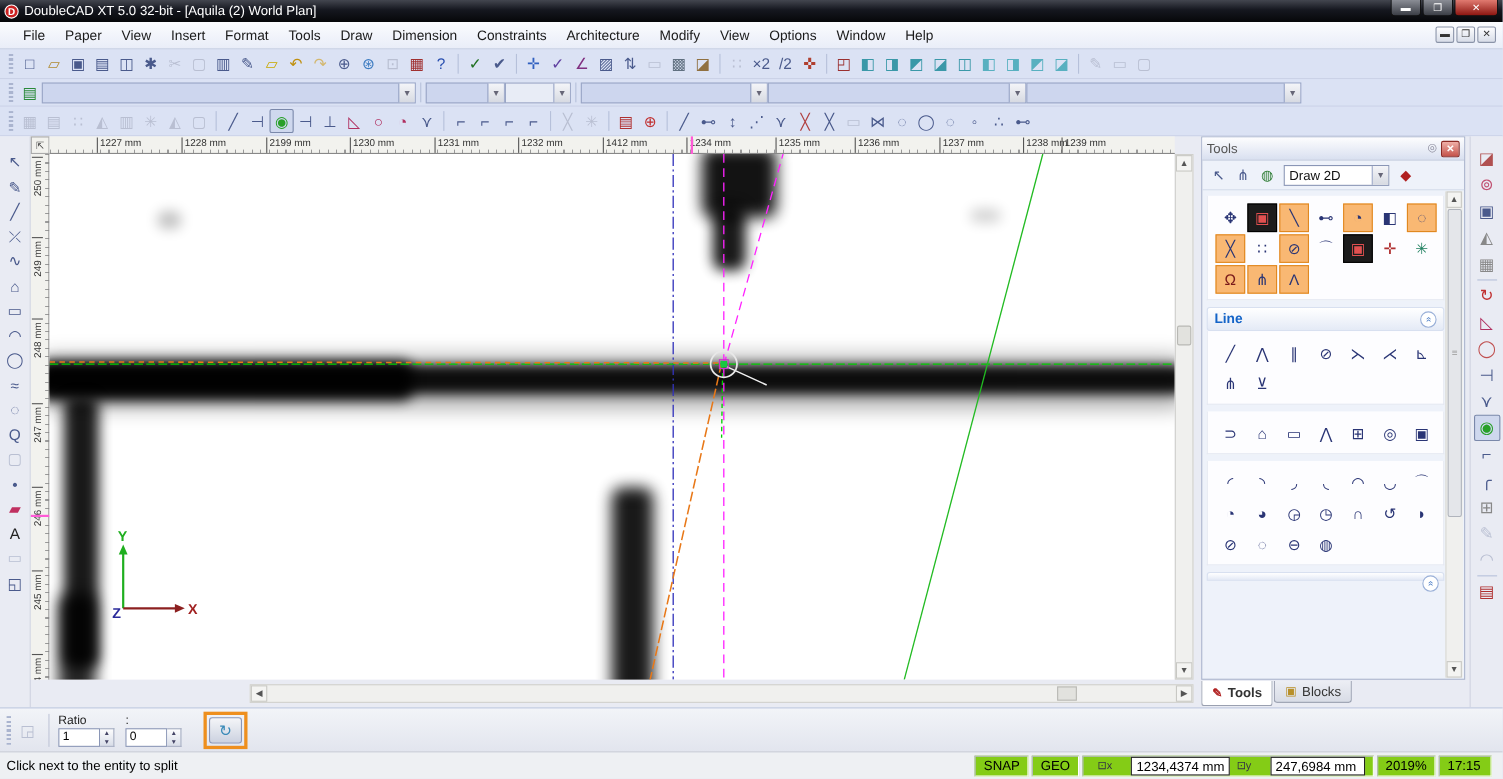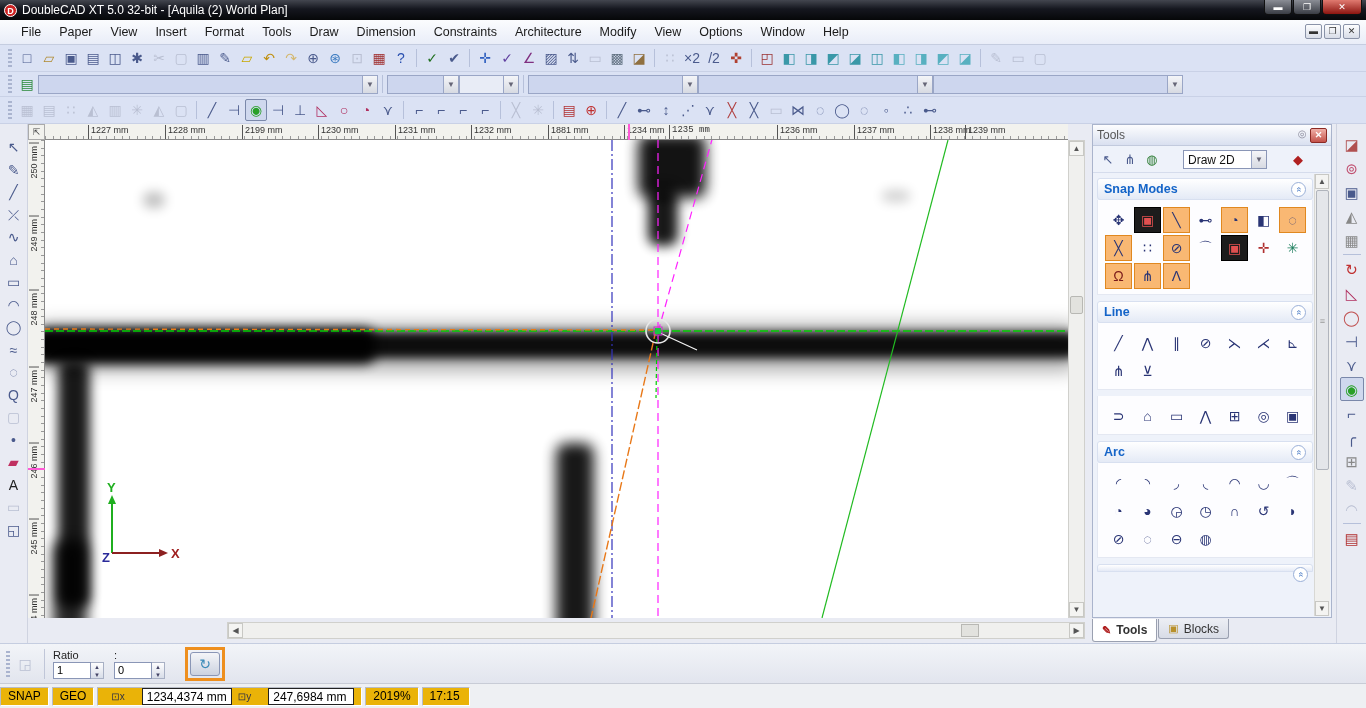--- a/index.html
+++ b/index.html
@@ -95,21 +95,21 @@
   #tools-panel { position:absolute; left:1092px; top:0; width:240px; height:494px;
     background:#eef2fa; border:1px solid #aab4cc; }
   #tp-title { height:21px; background:linear-gradient(#fdfdfe,#d9e0f0); border-bottom:1px solid #c2cadd;
     display:flex; align-items:center; font-size:12px; color:#555; padding:0 4px; }
   #tp-title .sp { flex:1; }
   #tp-pin { width:16px; height:14px; font-size:10px; color:#889; text-align:center; }
   #tp-close { width:17px; height:15px; background:linear-gradient(#f0b0a8,#c4524a); border:1px solid #8c2a24;
     border-radius:2px; color:#fff; font-size:9px; font-weight:bold; text-align:center; line-height:13px; }
   #tp-toolbar { height:27px; display:flex; align-items:center; padding:0 4px; border-bottom:1px solid #d5dcec; }
   #tp-toolbar .ico span { font-size:13px; }
-  #tp-combo { width:84px; margin:0 20px; background:#fff; border:1px solid #8a96b6; }
+  #tp-combo { width:96px; margin:0 4px; background:#fff; border:1px solid #8a96b6; }
   #tp-combo .cval { font-size:12px; color:#111; }
   #tp-content { position:absolute; left:0; top:49px; width:222px; bottom:0; overflow:hidden; padding:4px 2px 0 4px; }
   #tp-scroll { position:absolute; right:1px; top:49px; width:16px; bottom:1px; background:#f0f0ee; border-left:1px solid #d8d8d4; }
   #tp-scroll .sbtn { width:14px; height:15px; line-height:14px; }
   #tp-thumb { position:absolute; left:1px; top:16px; width:13px; height:280px; background:#e4e6ea;
     border:1px solid #b0b4bc; border-radius:2px; }
   #tp-thumb::after { content:"≡"; display:block; text-align:center; color:#999; font-size:9px; margin-top:125px; }
   .section { margin-bottom:6px; }
   .sec-head { height:22px; background:linear-gradient(#ffffff,#e4eaf6); border:1px solid #d8e0f0;
     border-radius:3px; display:flex; align-items:center; padding:0 6px; }
@@ -155,21 +155,21 @@
   .spin .arrows { width:13px; height:17px; border:1px solid #a8b0c4; border-left:none;
     background:linear-gradient(#fdfdfe,#d8dde8); font-size:6px; line-height:8px; text-align:center; color:#446; }
   #ratio-apply-wrap { border:3px solid #ee8f1e; padding:2px; margin-left:10px; }
   #ratio-apply { width:30px; height:24px; background:linear-gradient(#f4f5f8,#ccd2e0);
     border:1px solid #8a96b6; border-radius:3px; color:#3a8ab8; font-size:14px; text-align:center; line-height:22px; }
 
   
   #statusbar { position:absolute; left:0; top:683px; width:1366px; height:25px; background:#eef0f3;
     border-top:1px solid #c8ccd6; display:flex; align-items:center; font-size:12px; color:#000; }
   .scell { border:1px solid; border-color:#b8bcc6 #fff #fff #b8bcc6; height:19px; display:flex;
-    align-items:center; padding:0 7px; margin-right:3px; background:#eab308; white-space:nowrap; }
+    align-items:center; padding:0 7px; margin-right:3px; background:#84cc16; white-space:nowrap; }
   #sb-msg { flex:1; margin-left:6px; }
   .coord-box { border:1px solid #222; background:#fff; padding:0 4px; height:17px; line-height:16px; min-width:86px;margin-left:14px; }
   .axicon { font-size:10px; color:#334; margin:0 3px 0 6px; }
 </style>
 </head>
 <body>
 
 <div id="titlebar">
   <div id="app-icon">D</div>
   <span>DoubleCAD XT 5.0 32-bit - [Aquila (2) World Plan]</span>
@@ -573,23 +573,23 @@
     </div>
 
   <div id="ruler-corner">⇱</div>
   <div id="ruler-top">
       <div class="rtick" style="left: 43px;">1227 mm</div>
       <div class="rtick" style="left: 120px;">1228 mm</div>
       <div class="rtick" style="left: 197px;">2199 mm</div>
       <div class="rtick" style="left: 273px;">1230 mm</div>
       <div class="rtick" style="left: 350px;">1231 mm</div>
       <div class="rtick" style="left: 426px;">1232 mm</div>
-      <div class="rtick" style="left: 503px;">1881 mm</div>
+      <div class="rtick" style="left: 503px;">1412 mm</div>
       <div class="rtick" style="left: 579px;">1234 mm</div>
-      <div class="rtick" style="left: 624px; font-family: Liberation Mono, monospace;">1235 mm</div>
+      <div class="rtick" style="left: 660px;">1235 mm</div>
       <div class="rtick" style="left: 732px;">1236 mm</div>
       <div class="rtick" style="left: 809px;">1237 mm</div>
       <div class="rtick" style="left: 885px;">1238 mm</div>
       <div class="rtick" style="left: 920px;">1239 mm</div>
     </div>
   <div id="ruler-left">
       <div class="ltick" style="top: 3px;">250 mm</div>
       <div class="ltick" style="top: 76px;">249 mm</div>
       <div class="ltick" style="top: 150px;">248 mm</div>
       <div class="ltick" style="top: 227px;">247 mm</div>
@@ -688,24 +688,20 @@
         <div class="cval">Draw 2D</div>
         <div class="carr">▼</div>
       </div>
       <div class="ico">
           <span style="color:#b02020">◆</span>
         </div>
     </div>
 
     <div id="tp-content">
       <div class="section">
-        <div class="sec-head">
-          <span class="stitle">Snap Modes</span>
-          <div class="chev"><i>«</i></div>
-        </div>
         <div class="sec-body">
             <div class="pal" title="no-snap">
               <span>✥</span>
             </div>
             <div class="pal dark" title="snap-vertex">
               <span>▣</span>
             </div>
             <div class="pal on" title="snap-nearest">
               <span>╲</span>
             </div>
@@ -807,24 +803,20 @@
             </div>
             <div class="pal" title="donut">
               <span>◎</span>
             </div>
             <div class="pal" title="rotated-rectangle">
               <span>▣</span>
             </div>
           </div>
       </div>
       <div class="section">
-        <div class="sec-head">
-          <span class="stitle">Arc</span>
-          <div class="chev"><i>«</i></div>
-        </div>
         <div class="sec-body">
             <div class="pal" title="arc-3-point">
               <span>◜</span>
             </div>
             <div class="pal" title="arc-center-begin-end">
               <span>◝</span>
             </div>
             <div class="pal" title="arc-tangent-line">
               <span>◞</span>
             </div>
@@ -974,20 +966,21 @@
       <input value="0" style="">
       <div class="arrows">▲<br>▼</div>
     </div>
   </div>
   <div id="ratio-apply-wrap">
     <div id="ratio-apply">↻</div>
   </div>
 </div>
 
 <div id="statusbar">
+  <span id="sb-msg">Click next to the entity to split</span>
   <div class="scell">SNAP</div>
   <div class="scell">GEO</div>
   <div class="scell">
     <span class="axicon">⊡x</span>
     <span class="coord-box">1234,4374 mm</span>
     <span class="axicon">⊡y</span>
     <span class="coord-box">247,6984 mm</span>
   </div>
   <div class="scell">2019%</div>
   <div class="scell" style="margin-right:10px;min-width:48px">17:15</div>

